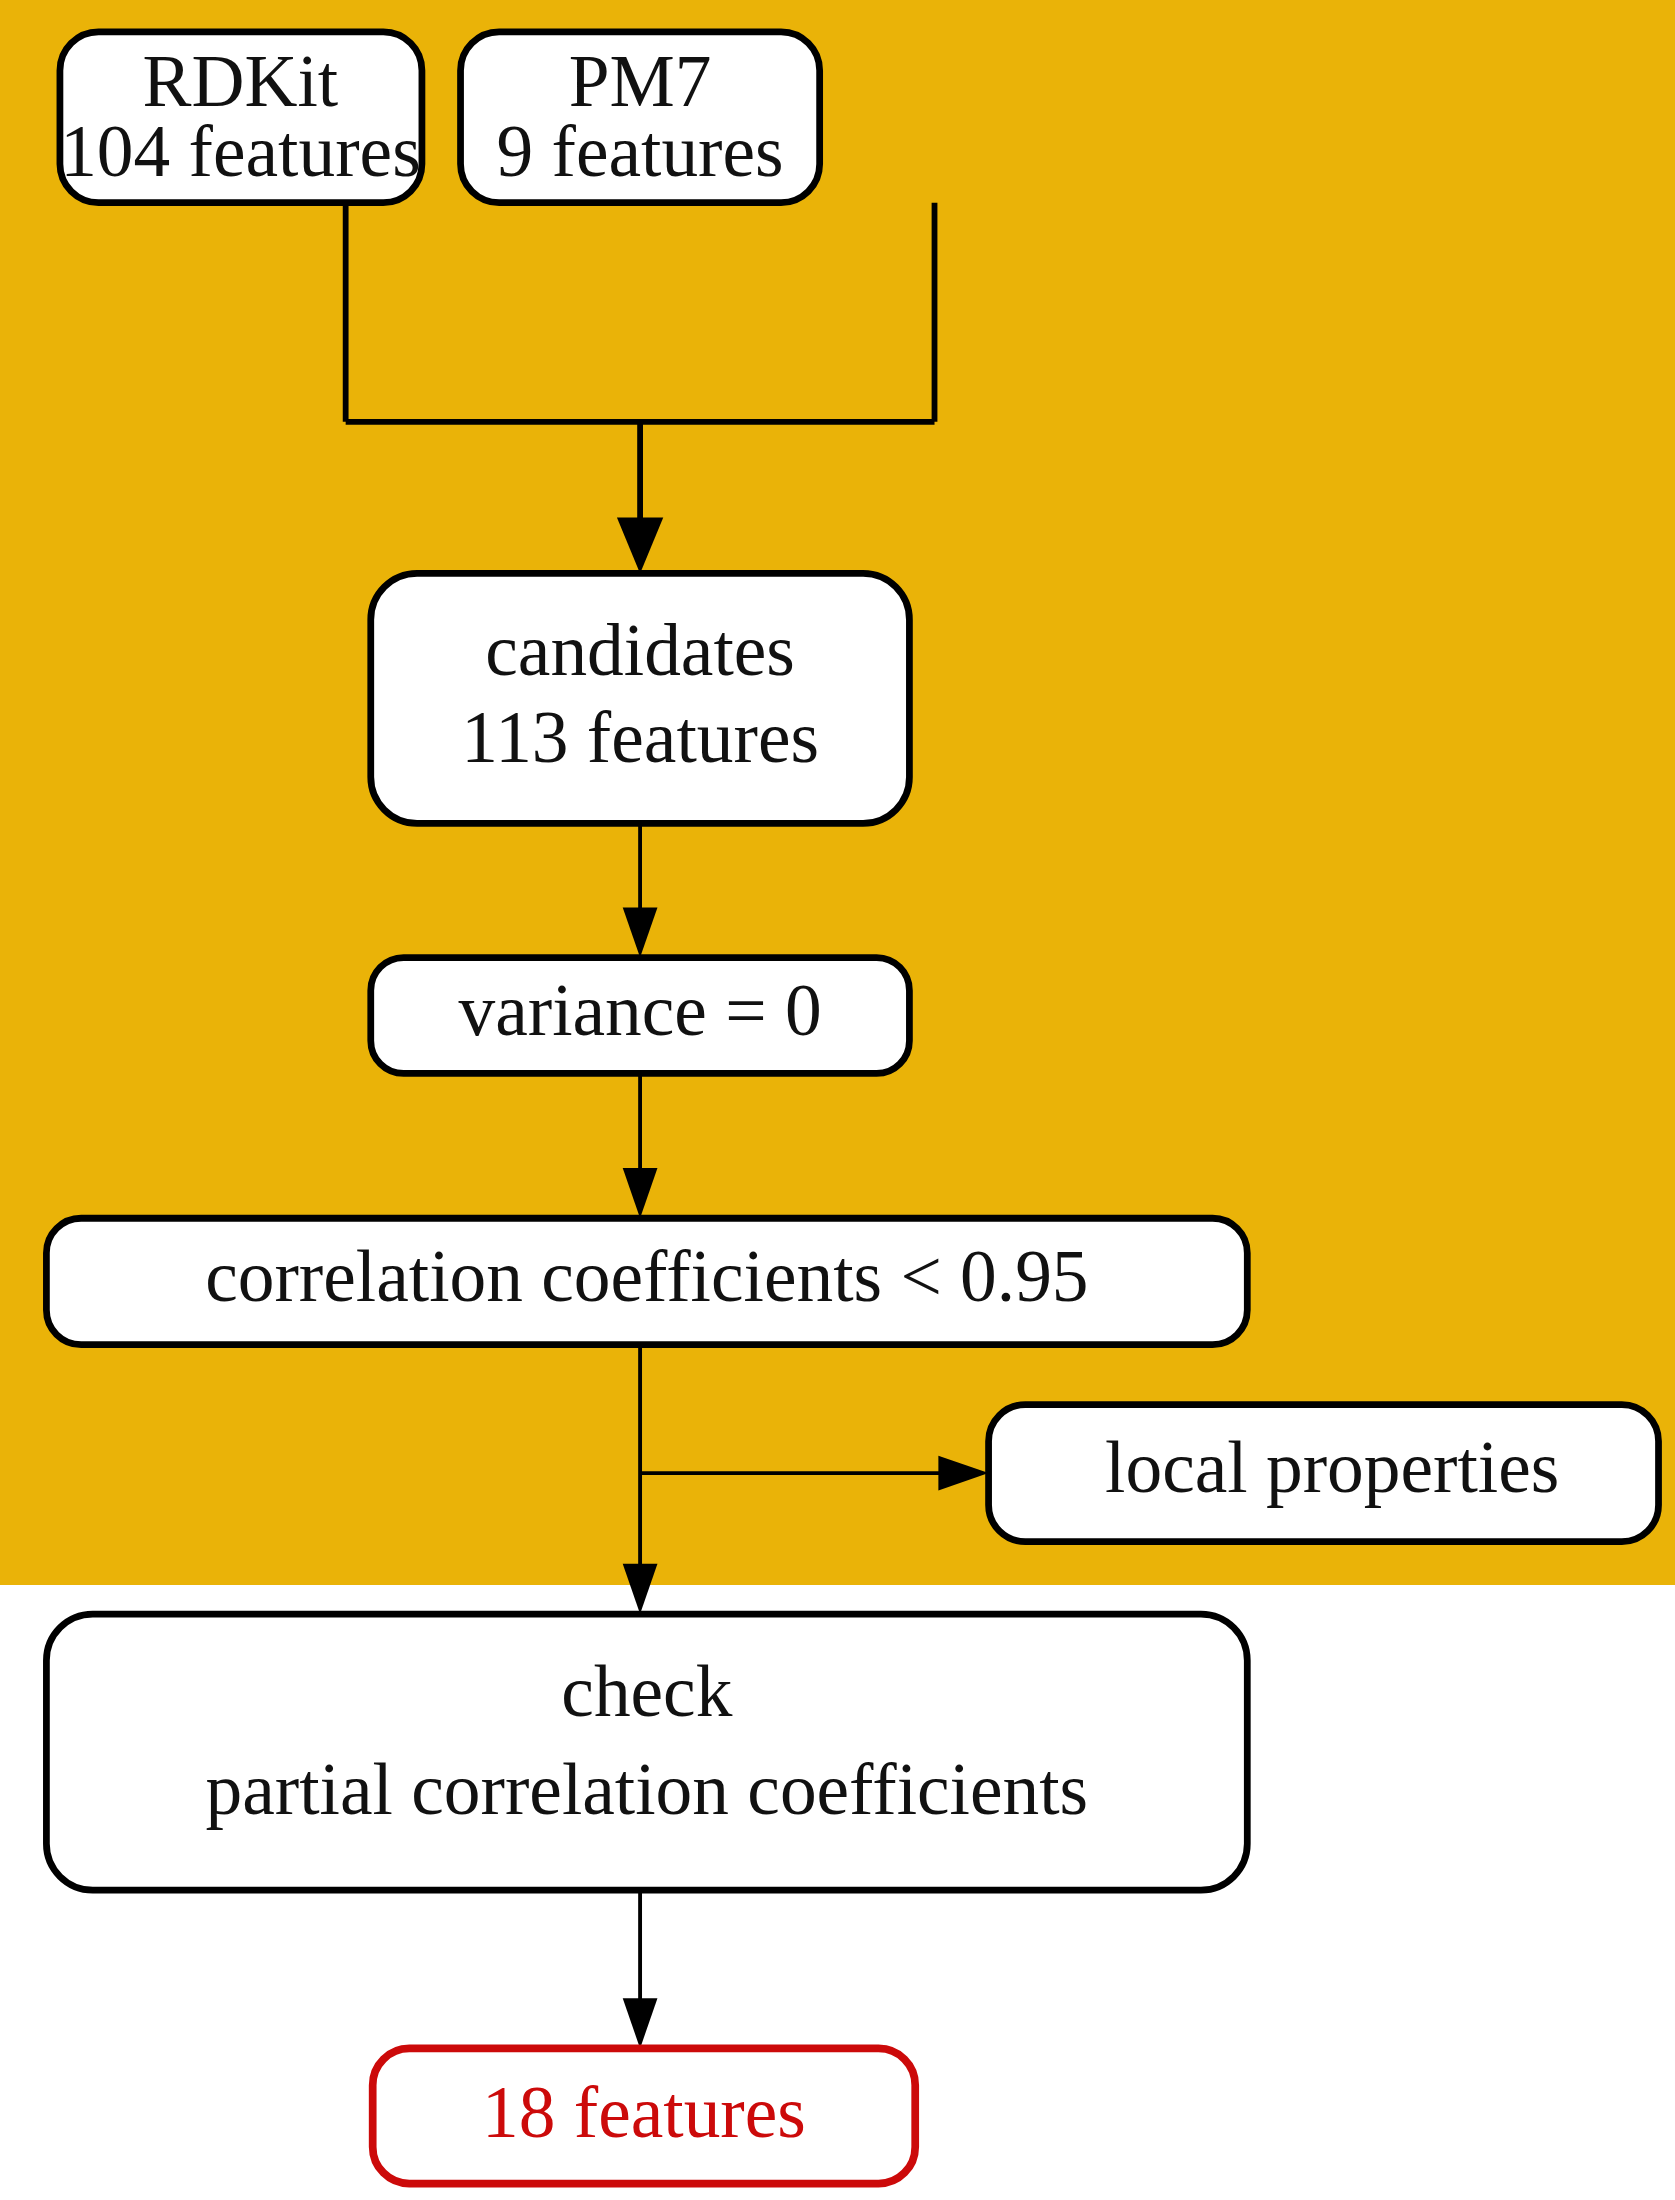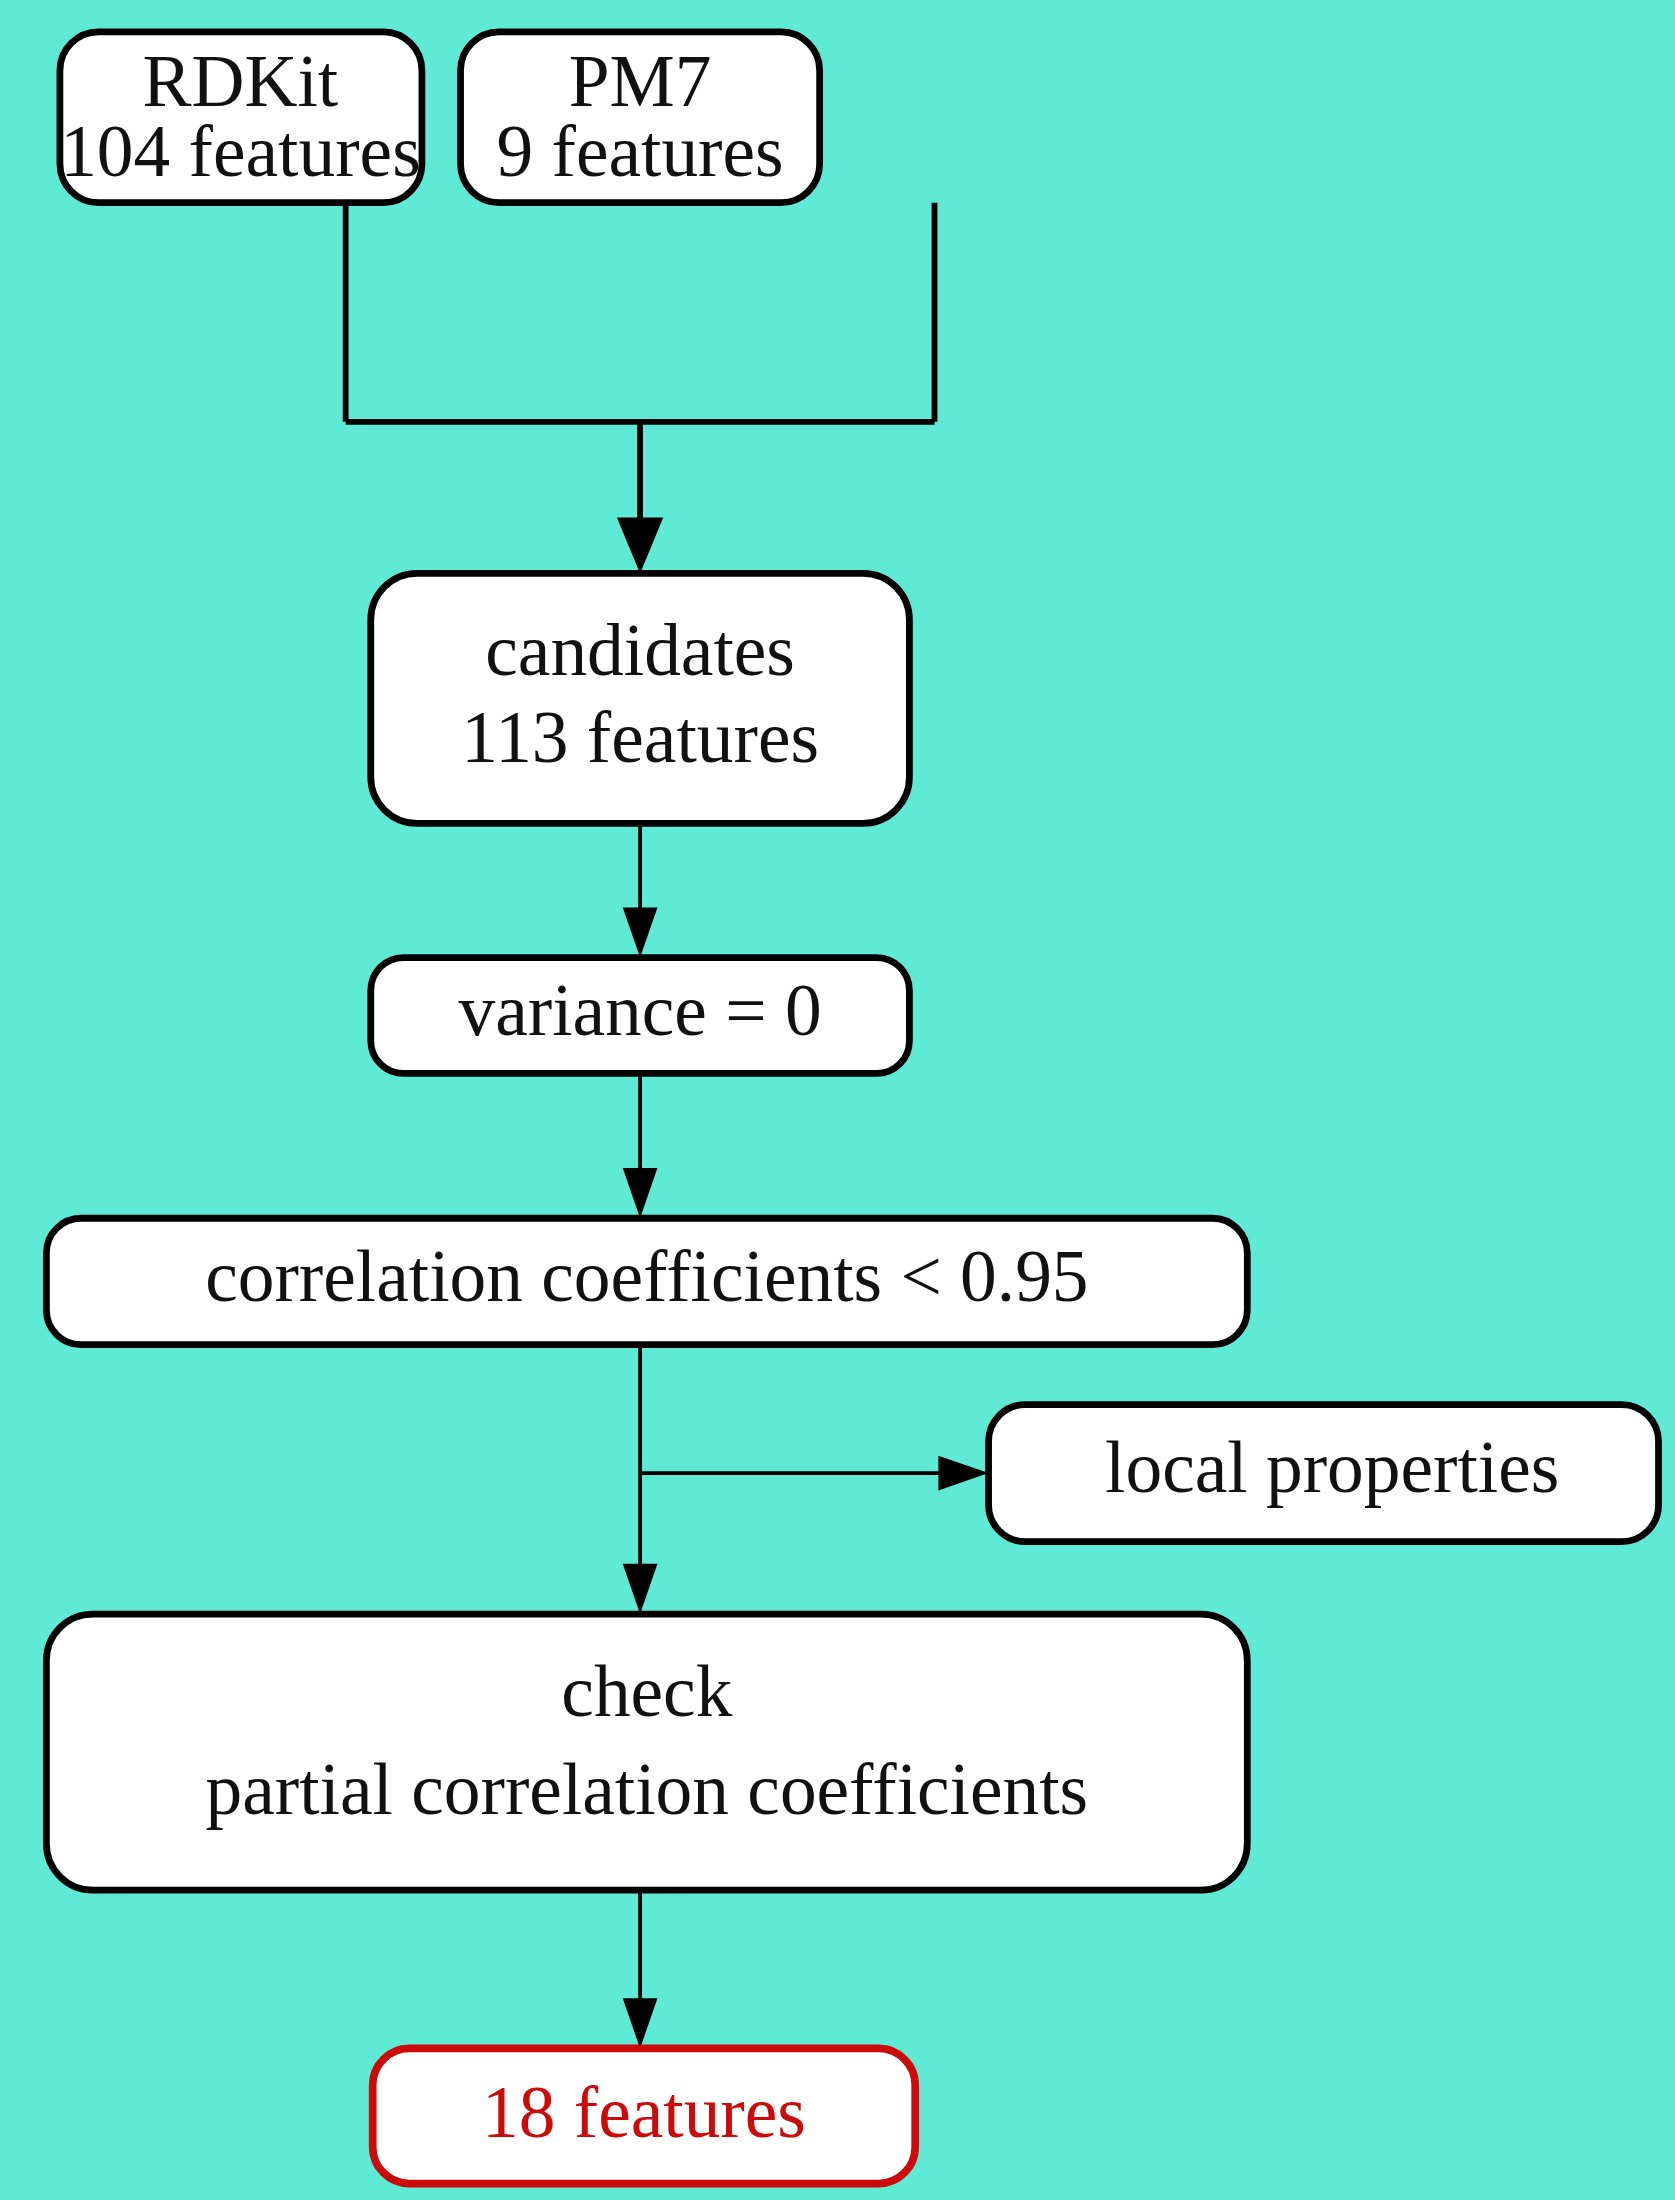--- a/index.html
+++ b/index.html
@@ -9,22 +9,22 @@
   }
   body {
     width: 1675px;
     height: 2200px;
     overflow: hidden;
     font-family: "Liberation Serif", "DejaVu Serif", serif;
   }
   #flowchart-root {
     position: relative;
     width: 1675px;
-    height: 2200px;
-    background: #5eead4;
+    height: 1585px;
+    background: #eab308;
   }
   svg.flow-canvas {
     display: block;
     width: 1675px;
     height: 2200px;
   }
   .node-box {
     fill: #ffffff;
     stroke: #000000;
     stroke-width: 7;

